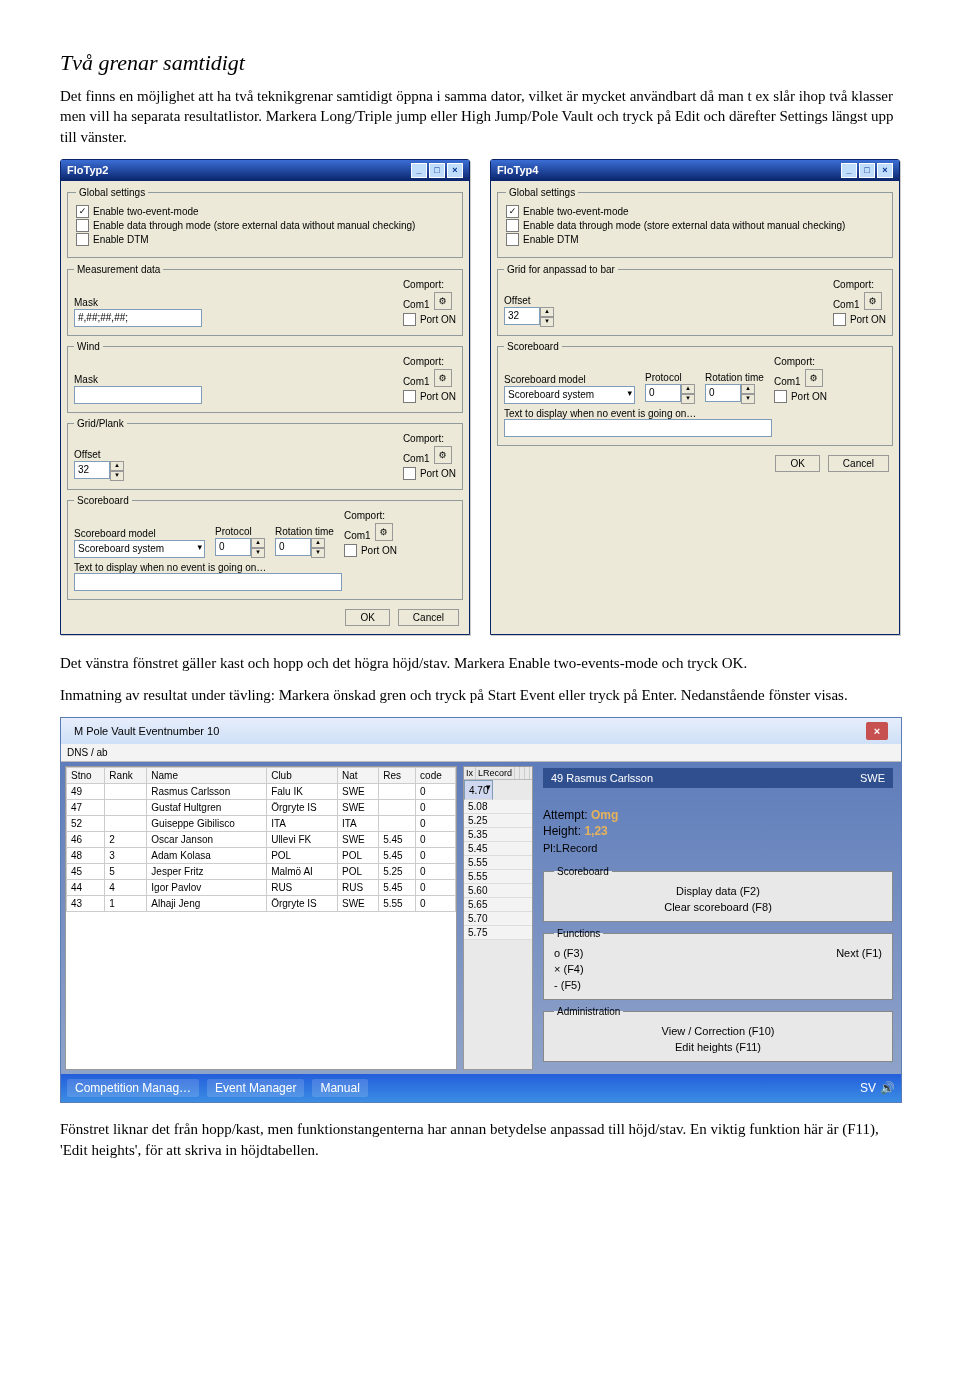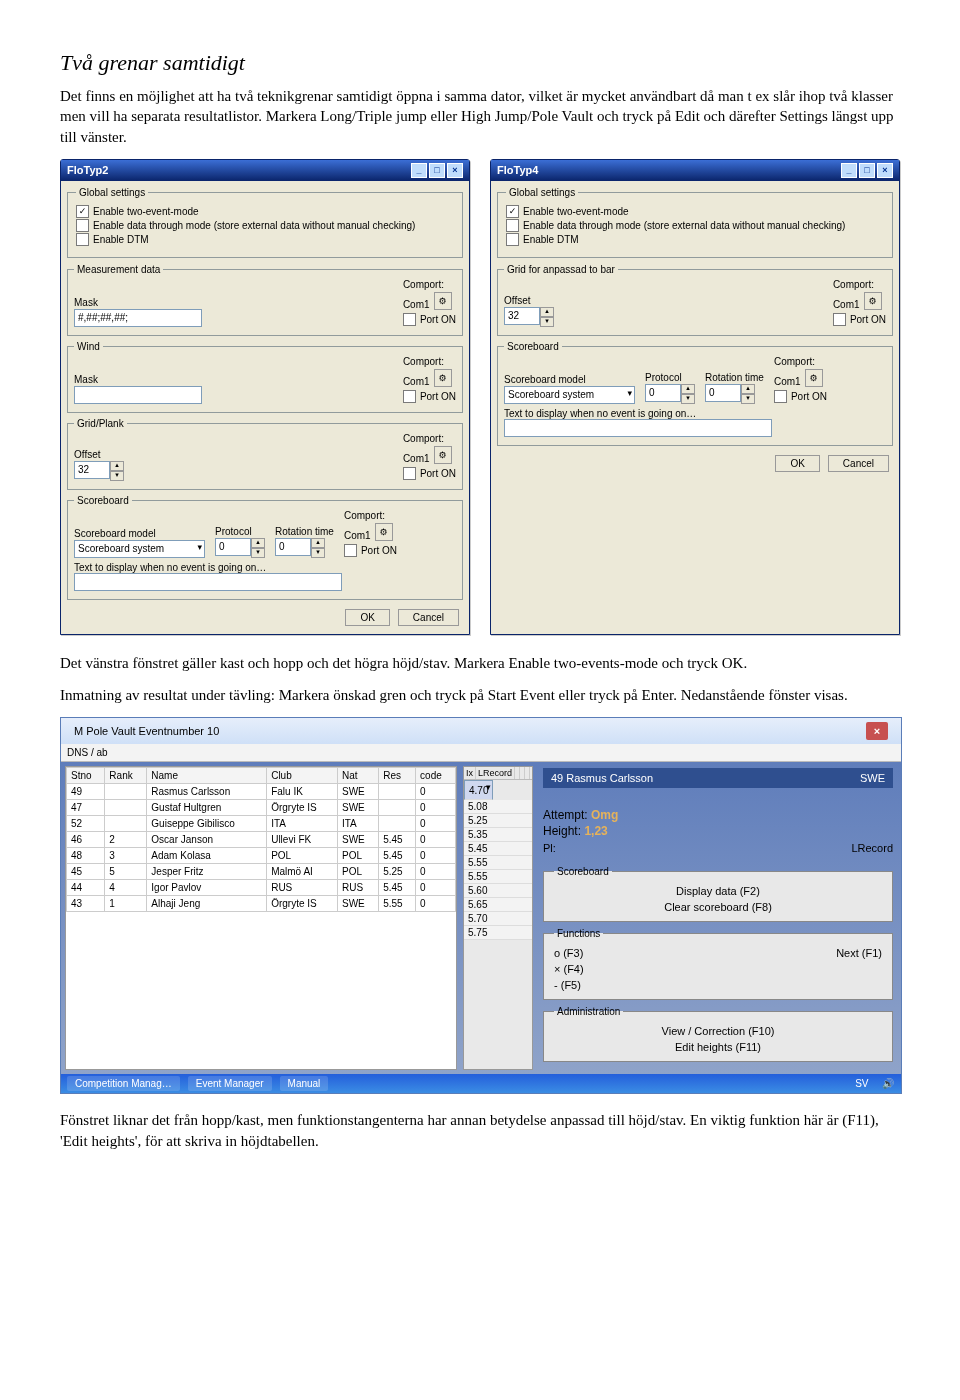--- a/index.html
+++ b/index.html
@@ -123,28 +123,28 @@
     display:flex; flex-direction:column;
   }
   .heights .hhdr { display:flex; font-size:9px; border-bottom:1px solid #bbb;}
   .heights .hhdr span { padding:1px 2px; border-right:1px solid #ccc;}
   .heights .hrow { padding:1px 4px; border-bottom:1px solid #ddd; font-size:10px; background:#f3f3f3;}
   .heights .hrow.sel { background:#d0d8ef;}
   .rightpanel { flex:1; padding:6px 8px; color:#000; }
   .rightpanel .athlete { background:#2f4f8f; color:#fff; padding:4px 8px; font-size:11px; display:flex; justify-content:space-between; margin-bottom:20px;}
   .rightpanel .stat { font-size:12px; margin:2px 0;}
   .rightpanel .stat .v { color:#e6b25a; font-weight:bold;}
-  .rightpanel .plline { display:flex; justify-content:space-between; font-size:11px; padding:2px 0 6px 0;}
+  .rightpanel .plline { display:flex; font-size:11px; padding:2px 0 6px 0;}
   fieldset.rp { border:1px solid #888; background:#e8e8e8; padding:6px 10px; margin:6px 0;}
   fieldset.rp legend { font-size:10px; padding:0 3px;}
   fieldset.rp div { font-size:11px; padding:2px 0; text-align:center;}
   fieldset.rp .fnrow { display:flex; justify-content:space-between;gap:33px;}
-  .taskbar { background:linear-gradient(#245edb,#3b8de4); height:19px; display:flex; align-items:center; padding:0 6px; gap:8px; color:#fff; font-size:10px;}
+  .taskbar { background:linear-gradient(#245edb,#3b8de4); height:28px; display:flex; align-items:center; padding:0 6px; gap:8px; color:#fff; font-size:12px;}
   .taskbar .titem { background:rgba(255,255,255,.15); padding:2px 8px; border-radius:2px;}
-  .taskbar .tray { margin-left:auto; display:flex; gap:14px; }
+  .taskbar .tray { margin-left:auto; display:flex; gap:4px; }
 </style>
 </head>
 <body>
 
 <h2 class="doc-heading">Två grenar samtidigt</h2>
 
 <p class="body">Det finns en möjlighet att ha två teknikgrenar samtidigt öppna i samma dator, vilket är mycket användbart då man t ex slår ihop två klasser men vill ha separata resultatlistor. Markera Long/Triple jump eller High Jump/Pole Vault och tryck på Edit och därefter Settings längst upp till vänster.</p>
 
 <div class="two-col">
 

